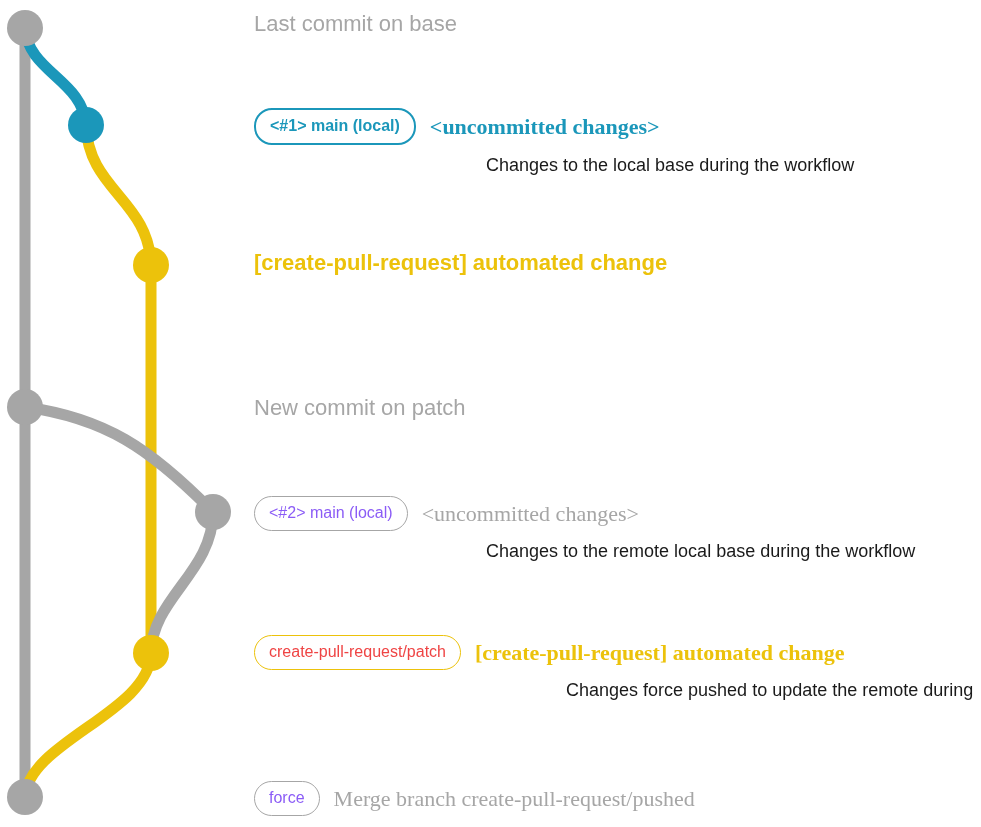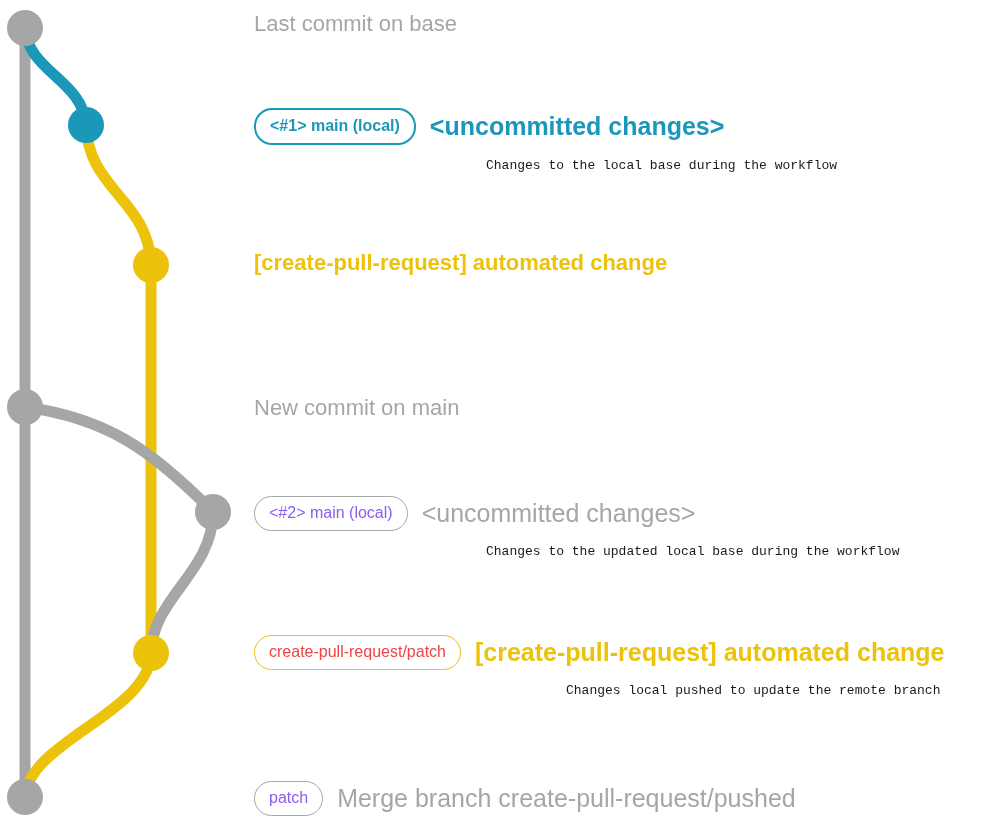--- a/index.html
+++ b/index.html
@@ -55,39 +55,40 @@
   .pill.gray   { border-color: #a6a6a6; color: #8b5cf6; }
   .pill.yellow { border-color: #ecc20b; color: #ef4444; }
   .pill.blue   { border-color: #1b97ba; color: #1b97ba; }
 
   .pill.thin {
     border-width: 1.5px;
     font-weight: 400;
   }
 
   .subject {
-    font-size: 25px;
+    font-size: 22px;
     line-height: 21px;
     font-weight: 400;
     margin-left: 14px;
+    font-family: Liberation Serif, serif;
   }
   .subject.blue   { color: #1b97ba; font-weight: 700; }
   .subject.yellow { color: #ecc20b; font-weight: 700; }
   .subject.gray   { color: #a6a6a6; }
 
   .standalone-subject {
     font-size: 22px;
     line-height: 22px;
   }
   .standalone-subject.gray   { color: #a6a6a6; font-weight: 400; }
   .standalone-subject.yellow { color: #ecc20b; font-weight: 700; }
 
   .body-text {
-    font-family: Liberation Mono, monospace;
-    font-size: 13px;
+    font-family: Liberation Sans, sans-serif;
+    font-size: 18px;
     line-height: 19px;
     color: #1a1a1a;
     margin-top: 11px;
   }
 </style>
 </head>
 <body>
 
 <div id="diagram">
 
@@ -131,40 +132,40 @@
   </div>
 
   <div class="anno" style="left:254px; top:252px;">
     <div class="row-head">
       <span class="standalone-subject yellow">[create-pull-request] automated change</span>
     </div>
   </div>
 
   <div class="anno" style="left:254px; top:397px;">
     <div class="row-head">
-      <span class="standalone-subject gray">New commit on main</span>
+      <span class="standalone-subject gray">New commit on patch</span>
     </div>
   </div>
 
   <div class="anno" style="left:254px; top:496px;">
     <div class="row-head">
       <span class="pill gray thin">&lt;#2&gt; main (local)</span>
       <span class="subject gray">&lt;uncommitted changes&gt;</span>
     </div>
-    <div class="body-text" style="margin-left:232px;">Changes to the updated local base during the workflow</div>
+    <div class="body-text" style="margin-left:232px;">Changes to the remote local base during the workflow</div>
   </div>
 
   <div class="anno" style="left:254px; top:635px;">
     <div class="row-head">
       <span class="pill yellow thin">create-pull-request/patch</span>
       <span class="subject yellow">[create-pull-request] automated change</span>
     </div>
-    <div class="body-text" style="margin-left:312px;">Changes local pushed to update the remote branch</div>
+    <div class="body-text" style="margin-left:312px;">Changes force pushed to update the remote during</div>
   </div>
 
   <div class="anno" style="left:254px; top:781px;">
     <div class="row-head">
-      <span class="pill gray thin">patch</span>
+      <span class="pill gray thin">force</span>
       <span class="subject gray">Merge branch create-pull-request/pushed</span>
     </div>
   </div>
 
 </div>
 
 </body></html>

